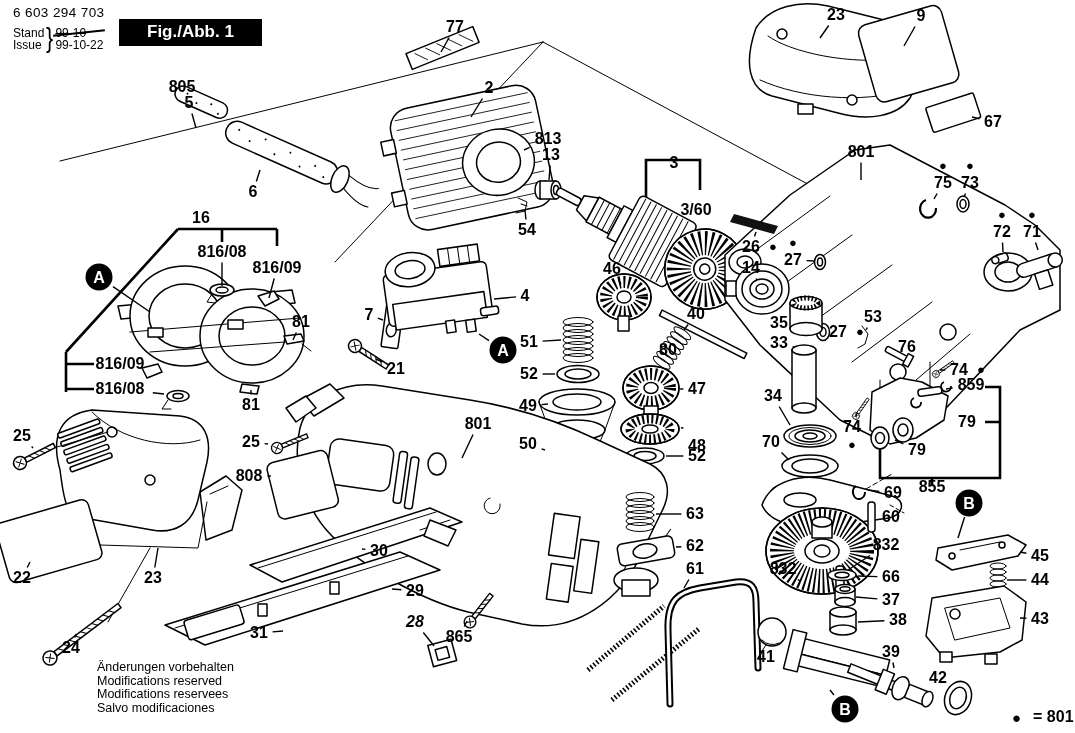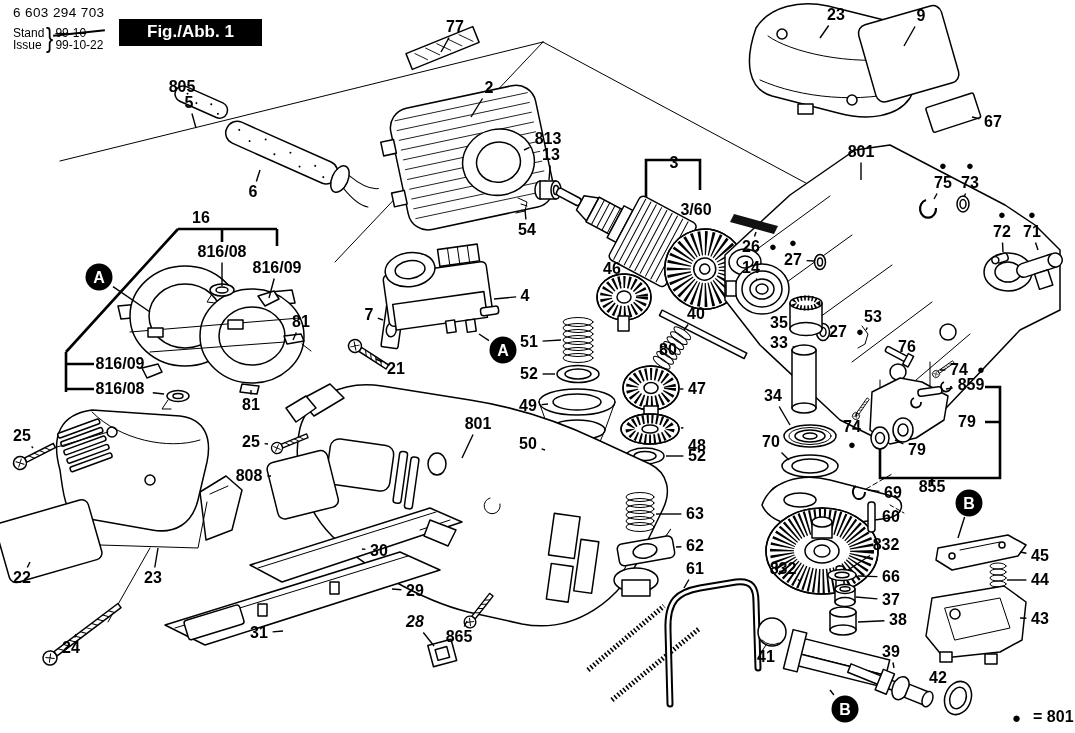--- a/index.html
+++ b/index.html
@@ -707,19 +707,25 @@
       </div>
       <div class="brace">}</div>
       <div class="si-dates">
         <div class="struck">99-10</div>
         <div>99-10-22</div>
       </div>
     </div>
   </div>
   <div class="figbox">Fig./Abb. 1</div>
 
+  <div class="footer" id="footer-notes">
+      <div>Änderungen vorbehalten</div>
+      <div>Modifications reserved</div>
+      <div>Modifications reservees</div>
+      <div>Salvo modificaciones</div>
+    </div>
 
   <div class="legend">
     <span class="sym">●</span>
     <span class="txt">= 801</span>
   </div>
 
 </div>
 
 </body></html>

